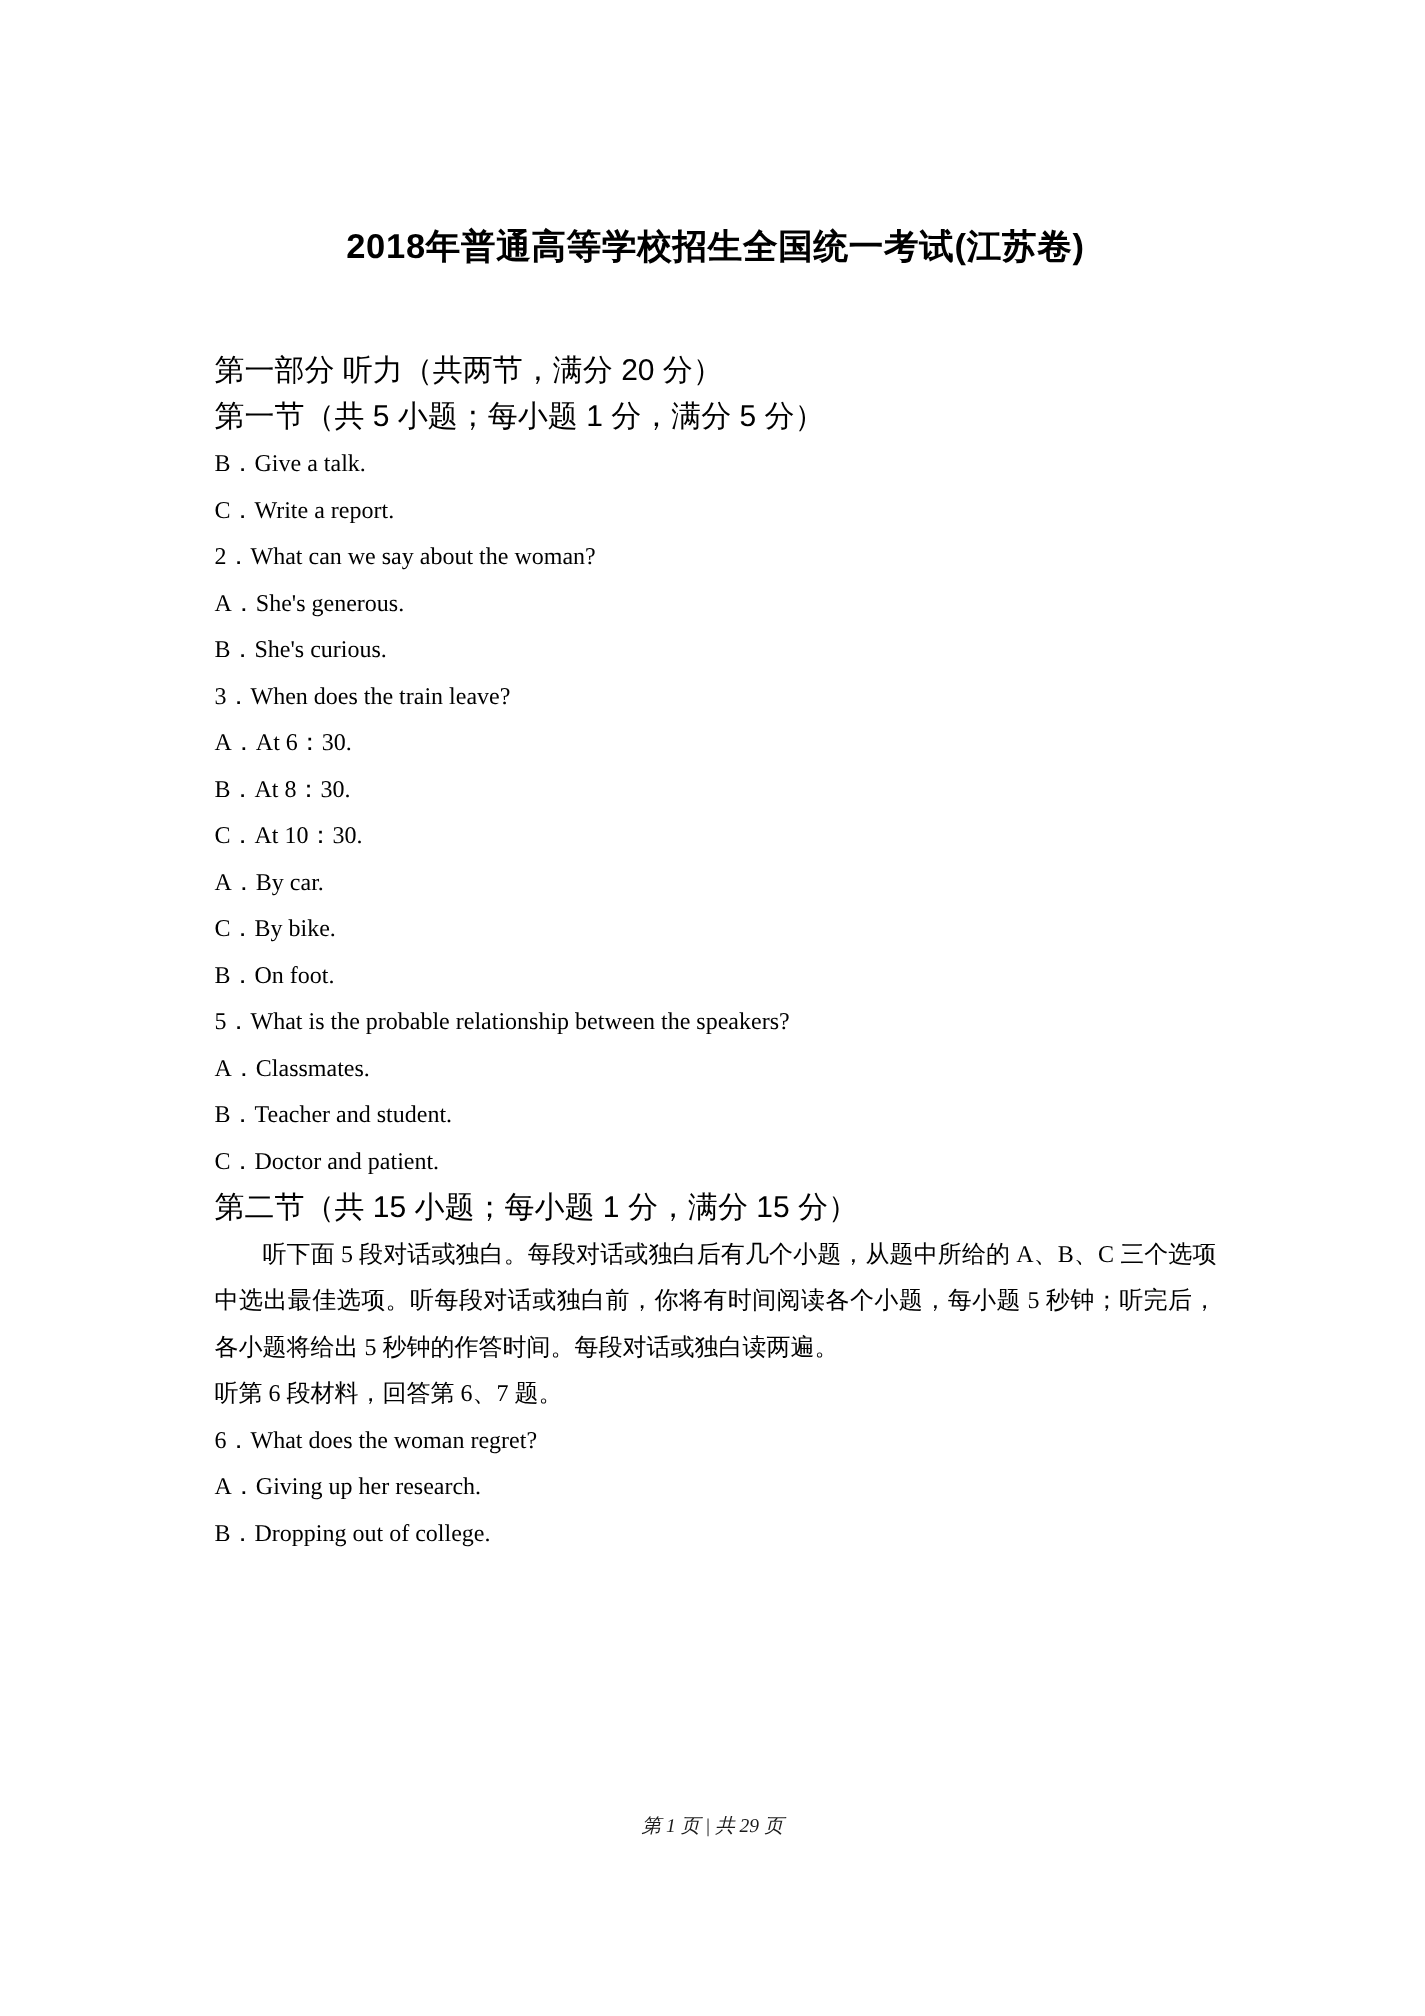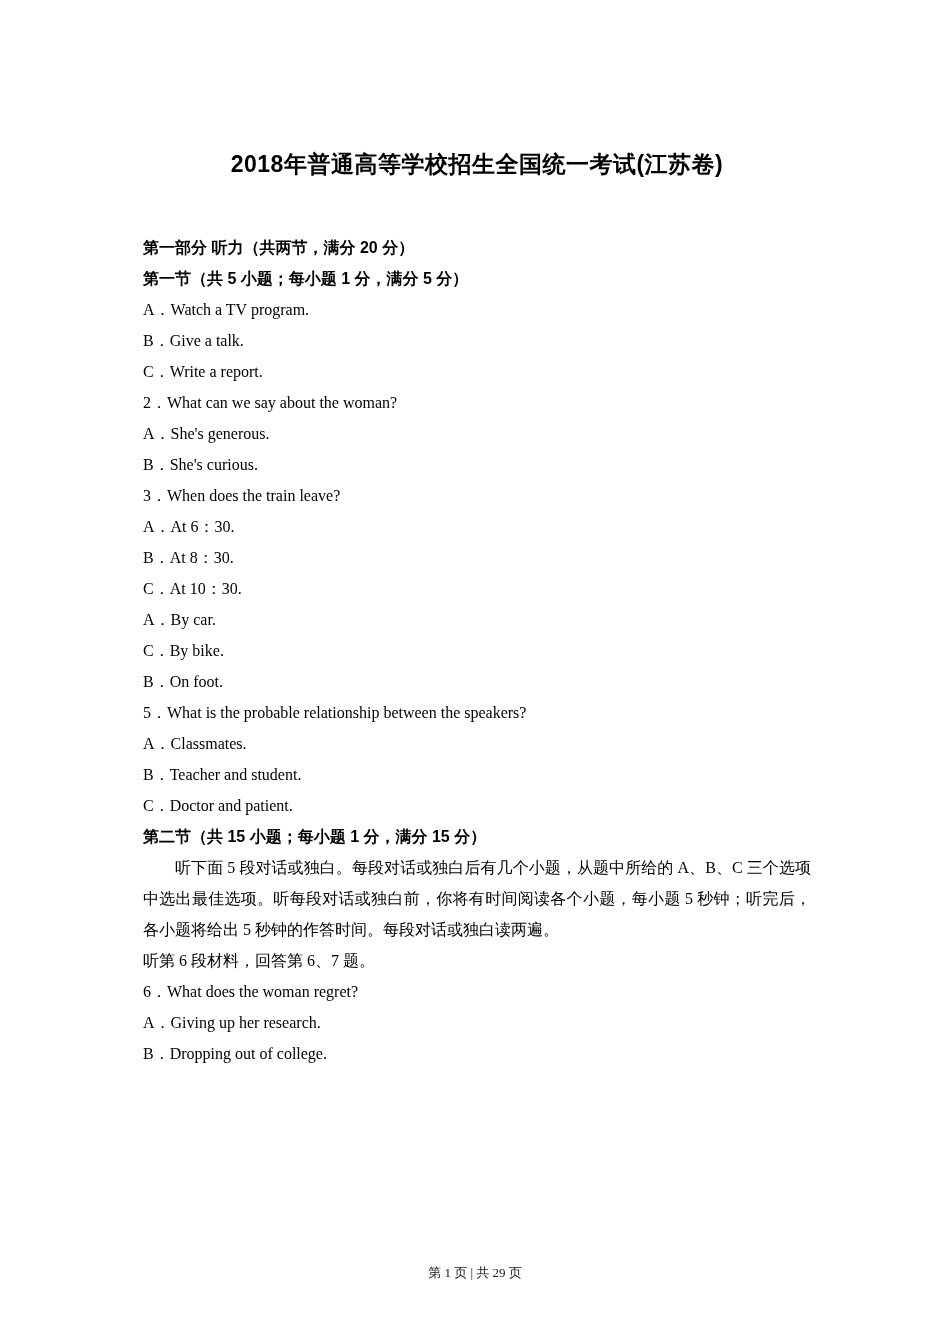--- a/index.html
+++ b/index.html
@@ -30,63 +30,63 @@
     font-family: "Liberation Sans", "DejaVu Sans", sans-serif;
     font-size: 23px;
     font-weight: 700;
     line-height: 32px;
     text-align: center;
     letter-spacing: 0.5px;
   }
 
   .heading {
     font-family: "Liberation Sans", "DejaVu Sans", sans-serif;
-    font-weight: 700;
-    font-size: 16px;
+    font-weight: 400;
+    font-size: 20px;
     line-height: 31px;
   }
 
   .para {
     margin: 0;
     font-size: 16px;
     line-height: 31px;
     text-indent: 2em;
     text-align: justify;
   }
 
   .line {
     font-size: 16px;
     line-height: 31px;
     white-space: nowrap;
   }
 
   .footer {
     position: absolute;
     left: 0;
-    top: 1252px;
+    top: 1196px;
     width: 100%;
     text-align: center;
     font-size: 13px;
     line-height: 18px;
     color: #1a1a1a;
+    font-style: italic;
   }
 </style>
 </head>
 <body>
 
 <div class="page">
   <div class="content">
 
     <h1 class="doc-title">2018年普通高等学校招生全国统一考试(江苏卷)</h1>
 
     <div class="heading">第一部分 听力（共两节，满分 20 分）</div>
     <div class="heading">第一节（共 5 小题；每小题 1 分，满分 5 分）</div>
 
 
-    <div class="line"><span>A．</span><span>Watch a TV program.</span></div>
     <div class="line"><span>B．</span><span>Give a talk.</span></div>
     <div class="line"><span>C．</span><span>Write a report.</span></div>
 
     <div class="line"><span>2．</span><span>What can we say about the woman?</span></div>
     <div class="line"><span>A．</span><span>She's generous.</span></div>
     <div class="line"><span>B．</span><span>She's curious.</span></div>
 
     <div class="line"><span>3．</span><span>When does the train leave?</span></div>
     <div class="line"><span>A．</span><span>At 6：30.</span></div>
     <div class="line"><span>B．</span><span>At 8：30.</span></div>

